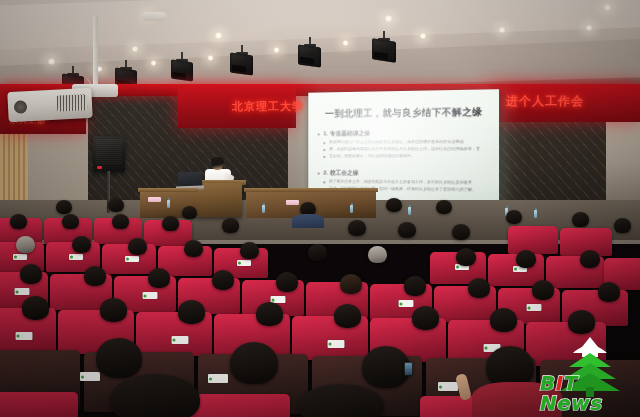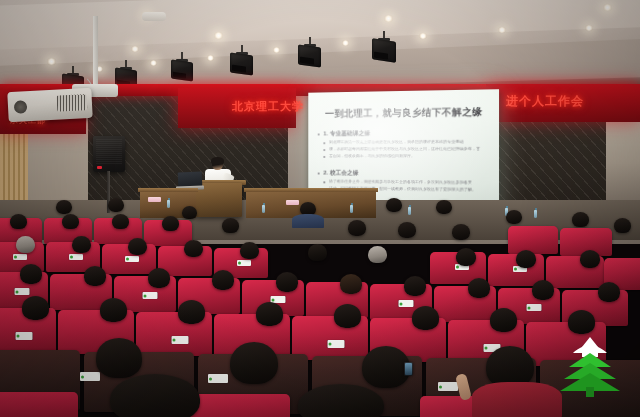--- a/index.html
+++ b/index.html
@@ -684,15 +684,18 @@
     <svg viewBox="0 0 96 64" width="96" height="64" style="position:absolute;left:2px;top:2px;">
       <g transform="translate(48,4)">
         <path d="M0,0 L-8,10 L-3,10 L-3,14 L3,14 L3,10 L8,10 Z" fill="#ffffff"></path>
         <path d="M0,6 C-7,9 -14,13 -17,16 L-8,16 L-8,20 L8,20 L8,16 L17,16 C14,13 7,9 0,6 Z" fill="#ffffff"></path>
         <path d="M0,16 L-21,30 L21,30 Z" fill="#2fbf2f"></path>
         <path d="M0,26 L-26,42 L26,42 Z" fill="#27a927"></path>
         <path d="M0,36 L-30,54 L30,54 Z" fill="#1f941f"></path>
         <rect x="-4" y="50" width="8" height="12" fill="#1a7d1a"></rect>
       </g>
     </svg>
+    <div class="wm-text">
+      <span>B</span><span class="i-red">I</span><span>T</span><span> News</span>
+    </div>
   </div>
 
 </div>
 
 </body></html>

